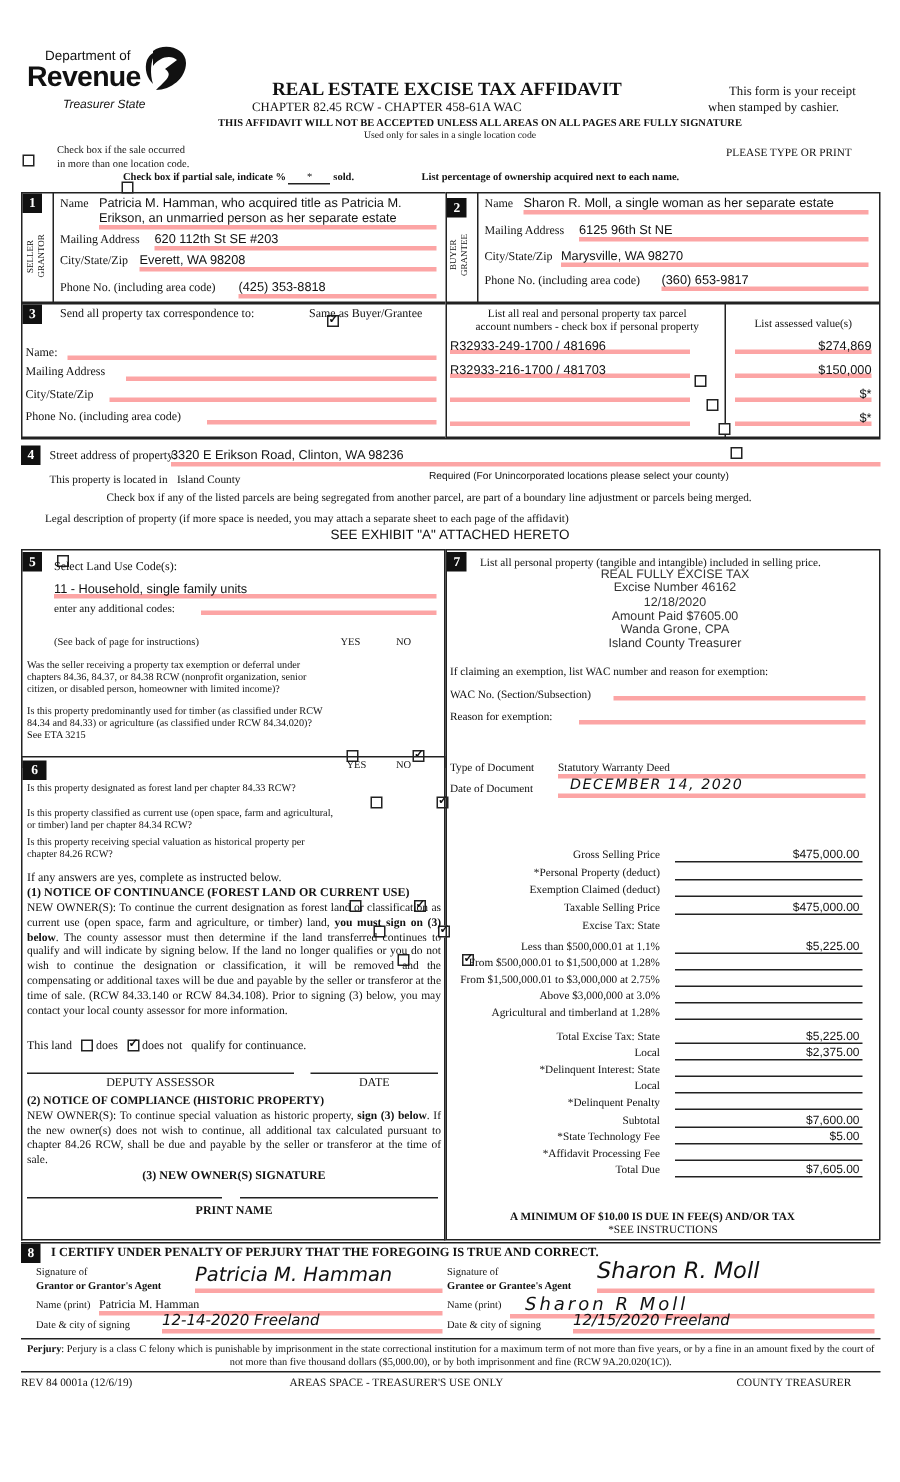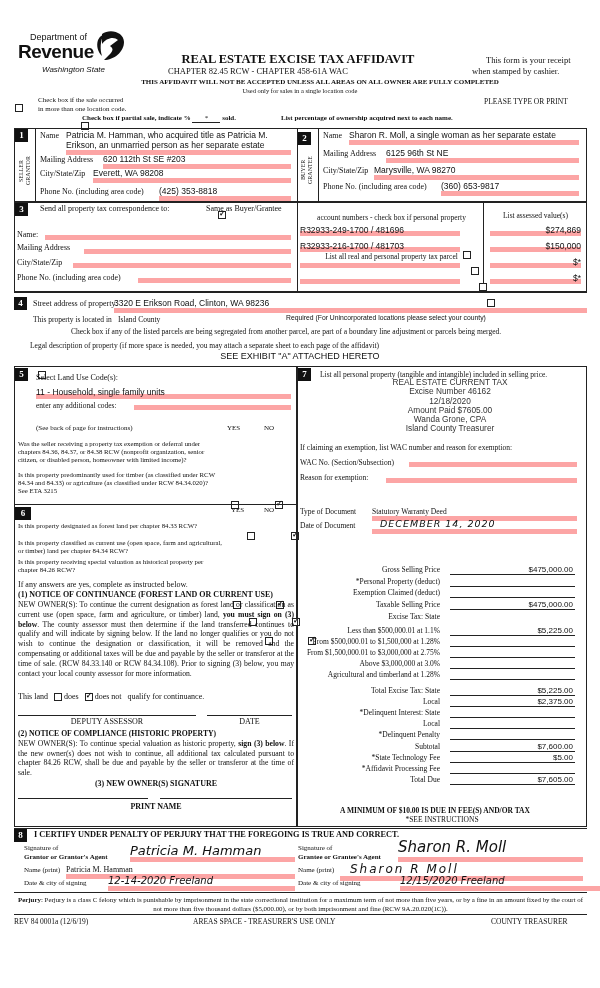--- a/index.html
+++ b/index.html
@@ -3,51 +3,51 @@
 <meta charset="utf-8">
 <style>
   * { box-sizing: border-box; margin: 0; padding: 0; }
   body { width: 600px; height: 988px; background: #fff; position: relative; font-family: "Liberation Serif", serif; color: #111; overflow: hidden; }
   .abs { position: absolute; }
   .sans { font-family: "Liberation Sans", sans-serif; }
   .serif { font-family: "Liberation Serif", serif; }
   .cb { display: inline-block; width: 8px; height: 8px; border: 1px solid #222; position: relative; vertical-align: middle; background: #fff; }
   .cb.checked::after { content: "✓"; position: absolute; left: 0px; top: -3px; font-size: 8px; font-weight: bold; line-height: 10px; }
   .num-badge { position: absolute; background: #111; color: #fff; font-weight: bold; font-size: 9px; text-align: center; line-height: 13px; width: 13px; height: 13px; font-family: "Liberation Serif", serif; }
-  .uline { border-bottom: 5px solid #fca5a5; }
+  .uline { border-bottom: 3px solid #fca5a5; }
   .lbl { font-size: 8px; }
   .val { font-family: "Liberation Sans", sans-serif; font-size: 8.5px; }
   .vert-label { position: absolute; writing-mode: vertical-rl; transform: rotate(180deg); font-size: 6px; text-align: center; line-height: 7px; }
   .box { position: absolute; border: 1px solid #222; }
   .hand { font-family: "DejaVu Sans", sans-serif; font-style: italic; }
   .tax-row { position: absolute; left: 300px; width: 290px; height: 11px; font-size: 7.5px; }
   .tax-row .tl { position: absolute; right: 150px; text-align: right; white-space: nowrap; top: 0; }
   .tax-row .tv { position: absolute; left: 150px; width: 125px; text-align: right; border-bottom: 1px solid #222; height: 10px; font-family: "Liberation Sans", sans-serif; font-size: 8px; padding-right: 2px; }
 </style>
 </head>
 <body>
 
 
 
 
 <div class="abs" style="left:18px; top:30px; width:110px; height:50px;">
   <div class="abs sans" style="left:12px; top:2px; font-size:9px;">Department of</div>
   <div class="abs sans" style="left:0; top:11px; font-size:19px; font-weight:bold; letter-spacing:-0.5px;">Revenue</div>
-  <div class="abs sans" style="left:24px; top:35px; font-size:8px; font-style:italic;">Washington State</div>
+  <div class="abs sans" style="left:24px; top:35px; font-size:8px; font-style:italic;">Treasurer State</div>
   <svg class="abs" style="left:78px; top:0;" width="30" height="32" viewBox="0 0 30 32">
     <path d="M6 4 C 14 -2, 28 2, 28 12 C 28 22, 18 30, 8 30 C 14 24, 20 20, 14 16 L 22 10 C 18 6, 10 8, 6 14 Z" fill="#111"></path>
     <path d="M2 10 C 4 6, 6 5, 8 5 C 4 10, 4 20, 6 26 C 2 22, 0 16, 2 10 Z" fill="#111"></path>
   </svg>
 </div>
 
 <div class="abs serif" style="left:168px; top:52px; width:260px; text-align:center; font-size:12.5px; font-weight:bold;">REAL ESTATE EXCISE TAX AFFIDAVIT</div>
 <div class="abs serif" style="left:168px; top:66px; width:260px; text-align:left; font-size:8.5px;">CHAPTER 82.45 RCW - CHAPTER 458-61A WAC</div>
 <div class="abs serif" style="left:456px; top:55px; font-size:8.5px;margin-left:30px;">This form is your receipt</div>
 <div class="abs serif" style="left:472px; top:66px; font-size:8.5px;">when stamped by cashier.</div>
-<div class="abs serif" style="left:60px; top:78px; width:520px; text-align:center; font-size:7px; font-weight:bold;">THIS AFFIDAVIT WILL NOT BE ACCEPTED UNLESS ALL AREAS ON ALL OWNER ARE FULLY COMPLETED</div>
+<div class="abs serif" style="left:60px; top:78px; width:520px; text-align:center; font-size:7px; font-weight:bold;">THIS AFFIDAVIT WILL NOT BE ACCEPTED UNLESS ALL AREAS ON ALL PAGES ARE FULLY SIGNATURE</div>
 <div class="abs serif" style="left:200px; top:87px; width:200px; text-align:center; font-size:6.5px;">Used only for sales in a single location code</div>
 
 <span class="cb abs" style="left:15px; top:98px;"></span>
 <div class="abs serif" style="left:38px; top:96px; font-size:7px;">Check box if the sale occurred</div>
 <div class="abs serif" style="left:38px; top:105px; font-size:7px;">in more than one location code.</div>
 <div class="abs serif" style="left:484px; top:97px; font-size:7.5px;">PLEASE TYPE OR PRINT</div>
 
 <span class="cb abs" style="left:69px; top:116px;"></span>
 <div class="abs serif" style="left:82px; top:114px; font-size:7px; font-weight:bold; white-space:nowrap;">
   <span>Check box if partial sale, indicate %</span>
@@ -99,21 +99,21 @@
 <div class="abs serif lbl" style="left:17px; top:243px;">Mailing Address</div>
 <div class="abs uline" style="left:84px; top:245px; width:207px; height:9px;"></div>
 <div class="abs serif lbl" style="left:17px; top:258px;">City/State/Zip</div>
 <div class="abs uline" style="left:73px; top:259px; width:218px; height:9px;"></div>
 <div class="abs serif lbl" style="left:17px; top:273px;">Phone No. (including area code)</div>
 <div class="abs uline" style="left:138px; top:274px; width:153px; height:9px;"></div>
 
 
 <div class="box" style="left:297px; top:202px; width:290px; height:90px;"></div>
 <div class="abs" style="left:483px; top:202px; width:1px; height:90px; background:#222;"></div>
-<div class="abs serif" style="left:300px; top:204px; width:183px; text-align:center; font-size:7.5px;margin-top:48px;">List all real and personal property tax parcel</div>
+<div class="abs serif" style="left:300px; top:204px; width:183px; text-align:center; font-size:7.5px;">List all real and personal property tax parcel</div>
 <div class="abs serif" style="left:300px; top:213px; width:183px; text-align:center; font-size:7.5px;">account numbers - check box if personal property</div>
 <div class="abs serif" style="left:484px; top:211px; width:103px; text-align:center; font-size:7.5px;">List assessed value(s)</div>
 <div id="parcel-rows"><div class="abs val uline" style="left:300px; top:225px; width:160px; height:11px;">R32933-249-1700 / 481696</div><span class="cb abs" style="left:463px; top:227px;"></span><div class="abs val uline" style="left:490px; top:225px; width:91px; text-align:right; height:11px;">$274,869</div><div class="abs val uline" style="left:300px; top:241px; width:160px; height:11px;">R32933-216-1700  / 481703</div><span class="cb abs" style="left:463px; top:243px;"></span><div class="abs val uline" style="left:490px; top:241px; width:91px; text-align:right; height:11px;">$150,000</div><div class="abs val uline" style="left:300px; top:257px; width:160px; height:11px;"></div><span class="cb abs" style="left:463px; top:259px;"></span><div class="abs val uline" style="left:490px; top:257px; width:91px; text-align:right; height:11px;">$*</div><div class="abs val uline" style="left:300px; top:273px; width:160px; height:11px;"></div><span class="cb abs" style="left:463px; top:275px;"></span><div class="abs val uline" style="left:490px; top:273px; width:91px; text-align:right; height:11px;">$*</div></div>
 
 
 <div class="abs" style="left:14px; top:292px; width:573px; height:1px; background:#222;"></div>
 <div class="num-badge" style="left:14px; top:297px;">4</div>
 <div class="abs serif lbl" style="left:33px; top:299px;">Street address of property:</div>
 <div class="abs val uline" style="left:114px; top:298px; width:473px;">3320 E Erikson Road, Clinton, WA 98236</div>
 <div class="abs serif" style="left:33px; top:315px; font-size:7.5px;">This property is located in</div>
@@ -168,21 +168,21 @@
 <div class="abs serif" style="left:18px; top:779px; width:276px; text-align:center; font-size:8px; font-weight:bold;">(3) NEW OWNER(S) SIGNATURE</div>
 <div class="abs" style="left:18px; top:798px; width:130px; height:1px; background:#222;"></div>
 <div class="abs" style="left:160px; top:798px; width:132px; height:1px; background:#222;"></div>
 <div class="abs serif" style="left:18px; top:802px; width:276px; text-align:center; font-size:8px; font-weight:bold;">PRINT NAME</div>
 
 
 <div class="box" style="left:297px; top:366px; width:290px; height:461px;"></div>
 <div class="num-badge" style="left:298px; top:368px;">7</div>
 <div class="abs serif" style="left:320px; top:370px; font-size:7.5px; white-space:nowrap;">List all personal property (tangible and intangible) included in selling price.</div>
 <div id="stamp" class="abs sans" style="left:360px; top:378px; width:180px; text-align:center; font-size:8.3px; line-height:9.3px; color:#333;">
-    <div>REAL ESTATE CURRENT TAX</div>
+    <div>REAL FULLY EXCISE TAX</div>
     <div>Excise Number 46162</div>
     <div>12/18/2020</div>
     <div>Amount Paid $7605.00</div>
     <div>Wanda Grone, CPA</div>
     <div>Island County Treasurer</div>
   </div>
 <div class="abs serif" style="left:300px; top:443px; font-size:7.5px;">If claiming an exemption, list WAC number and reason for exemption:</div>
 <div class="abs serif" style="left:300px; top:458px; font-size:7.5px;">WAC No. (Section/Subsection)</div>
 <div class="abs uline" style="left:409px; top:458px; width:168px; height:9px;"></div>
 <div class="abs serif" style="left:300px; top:473px; font-size:7.5px;">Reason for exemption:</div>
@@ -284,21 +284,21 @@
 <div class="abs serif uline" style="left:66px; top:865px; width:229px; font-size:8px;">Patricia M. Hamman</div>
 <div class="abs serif" style="left:24px; top:879px; font-size:7px;">Date &amp; city of signing</div>
 <div class="abs hand uline" style="left:108px; top:875px; width:187px; font-size:10px;">12-14-2020  Freeland</div>
 
 <div class="abs serif" style="left:298px; top:844px; font-size:7px;">Signature of</div>
 <div class="abs serif" style="left:298px; top:853px; font-size:7px; font-weight:bold;">Grantee or Grantee's Agent</div>
 <div class="abs hand uline" style="left:398px; top:838px; width:185px; font-size:15px; height:24px;">Sharon R. Moll</div>
 <div class="abs serif" style="left:298px; top:866px; font-size:7px;">Name (print)</div>
 <div class="abs hand uline" style="left:340px; top:862px; width:243px; font-size:12px; padding-left:10px; letter-spacing:2px;">Sharon R Moll</div>
 <div class="abs serif" style="left:298px; top:879px; font-size:7px;">Date &amp; city of signing</div>
-<div class="abs hand uline" style="left:400px; top:875px; width:201px; font-size:10px;">12/15/2020  Freeland</div>
+<div class="abs hand uline" style="left:382px; top:875px; width:201px; font-size:10px;">12/15/2020  Freeland</div>
 
 
 <div class="abs" style="left:14px; top:892px; width:573px; height:1px; background:#222;"></div>
 <div class="abs serif" style="left:14px; top:895px; width:573px; font-size:6.9px; line-height:9px; text-align:center;">
   <b>Perjury</b><span>: Perjury is a class C felony which is punishable by imprisonment in the state correctional institution for a maximum term of not more than five years, or by a fine in an amount fixed by the court of not more than five thousand dollars ($5,000.00), or by both imprisonment and fine (RCW 9A.20.020(1C)).</span>
 </div>
 <div class="abs" style="left:14px; top:914px; width:573px; height:1px; background:#222;"></div>
 <div class="abs serif" style="left:14px; top:917px; font-size:7.5px;">REV 84 0001a (12/6/19)</div>
 <div class="abs serif" style="left:193px; top:917px; font-size:7.5px;">AREAS SPACE - TREASURER'S USE ONLY</div>
 <div class="abs serif" style="left:491px; top:917px; font-size:7.5px;">COUNTY TREASURER</div>

